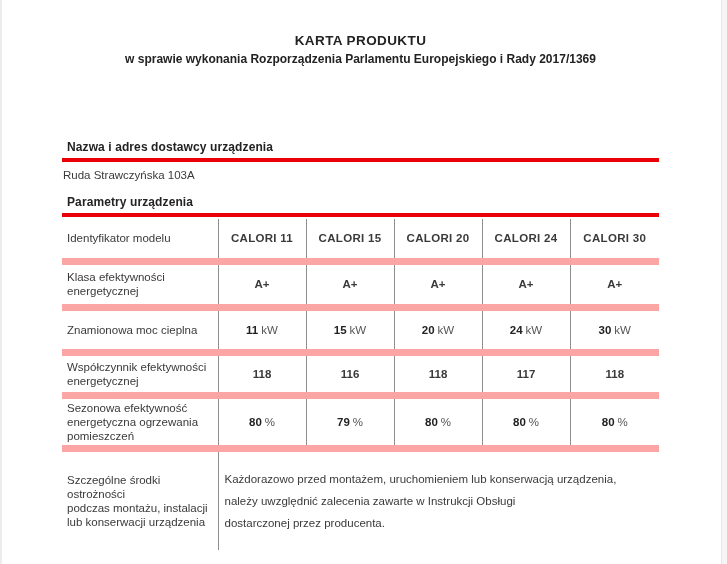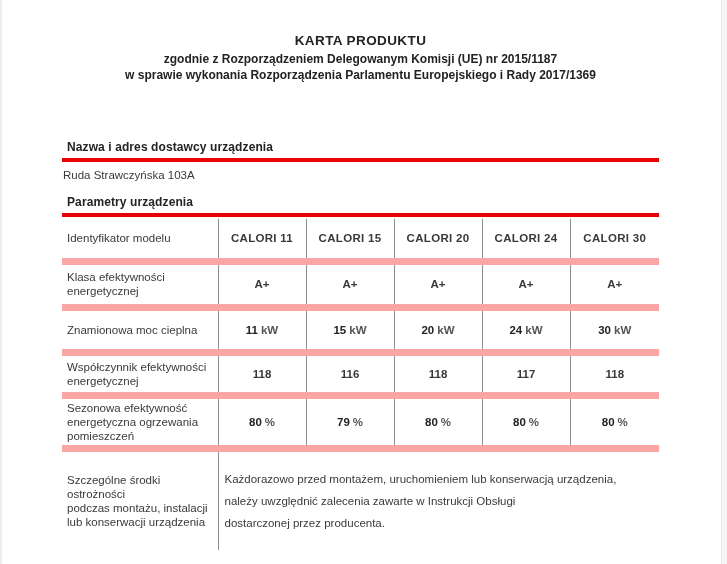--- a/index.html
+++ b/index.html
@@ -62,21 +62,21 @@
     font-size: 11.5px; color: #3a3a3a;
   }
   .params-table td:not(:last-child) { border-right: 1px solid #8e8e8e; }
   .params-table tr:not(:last-child) td { border-bottom: 7px solid #fca5a5; }
   .params-table td.label-cell {
     text-align: left; padding: 2px 6px 2px 5px; line-height: 14px;
   }
   .params-table td.value-cell { text-align: center; }
   .model-name { font-weight: bold; letter-spacing: 0.3px; color: #2e2e2e; }
   .num { font-weight: bold; color: #222; }
-  .unit { font-weight: bold; color: #555; margin-left: 3px; }
+  .unit { font-weight: normal; color: #555; margin-left: 3px; }
   .prewrap { white-space: pre-line; }
   .note-cell {
     text-align: left; font-size: 11.5px; line-height: 22px; color: #3a3a3a;
     padding: 16px 6px;
   }
   .row-h1 td { height: 42px; }
   .row-h2 td { height: 46px; }
   .row-h3 td { height: 45px; }
   .row-h4 td { height: 43px; }
   .row-h5 td { height: 43px; }
@@ -86,21 +86,20 @@
 <body>
 
 <div class="page-edge-left"></div>
 <div class="page-edge-right"></div>
 
 <div class="content">
 
   <div class="doc-header">
     <div class="doc-title">KARTA PRODUKTU</div>
     <div class="doc-subtitle">
-      <div>zgodnie z Rozporządzeniem Delegowanym Komisji (UE) nr 2015/1187</div>
       <div>w sprawie wykonania Rozporządzenia Parlamentu Europejskiego i Rady 2017/1369</div>
     </div>
   </div>
 
   <div class="section section-supplier">
     <div class="section-heading">Nazwa i adres dostawcy urządzenia</div>
     <div class="red-rule"></div>
     <div class="address">
       <div>Ruda Strawczyńska 103A</div>
     </div>

